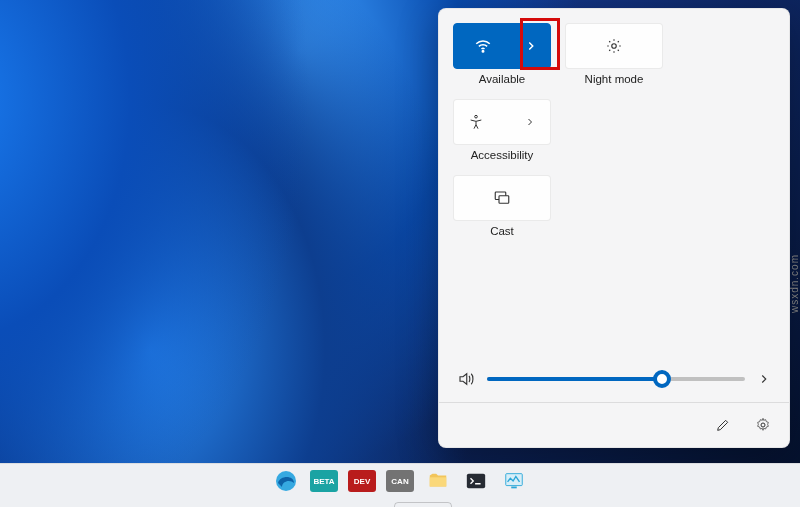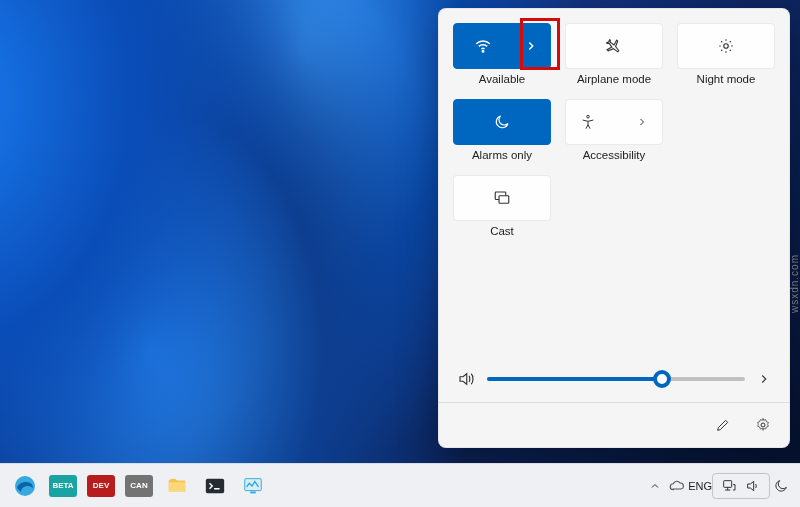--- a/index.html
+++ b/index.html
@@ -44,20 +44,21 @@
   .slider-thumb { position:absolute; top:50%; width:18px; height:18px; border-radius:50%; background:#fff; border:4px solid #0067c0; transform:translate(-50%,-50%); }
   .divider { height:1px; background:rgba(0,0,0,0.1); margin: 6px 0 0 0; }
   .panel-footer { height:44px; display:flex; align-items:center; justify-content:flex-end; gap:4px; padding:0 8px; }
   .footer-btn { width:36px; height:32px; display:flex; align-items:center; justify-content:center; border-radius:4px; cursor:pointer; color:#333; }
   
   .taskbar {
     position:absolute; left:0; right:0; bottom:0; height:44px;
     background: #eef0f3; border-top:1px solid rgba(0,0,0,0.08);
     display:flex; align-items:center; justify-content:space-between;
     padding: 0 8px;
+    flex-direction: column;
   }
   .tb-left { display:flex; align-items:center; gap:4px; }
   .tb-icon { width:34px; height:34px; display:flex; align-items:center; justify-content:center; border-radius:4px; cursor:pointer; }
   .pill { width:28px; height:22px; border-radius:3px; display:flex; align-items:center; justify-content:center; font-size:8px; font-weight:700; color:#fff; }
   .tb-right { display:flex; align-items:center; gap:0; font-size:11px; color:#222; }
   .sys-group { display:flex; align-items:center; gap:8px; padding:4px 8px; border:1px solid rgba(0,0,0,0.18); border-radius:4px; cursor:pointer; }
   .clock { display:flex; flex-direction:column; align-items:flex-end; font-size:11px; line-height:1.2; cursor:pointer; padding:2px 4px; }
   svg { display:block; }
 </style>
 </head>
@@ -82,50 +83,34 @@
           </div>
           <div class="split-chevron">
             <svg width="14" height="14" viewBox="0 0 24 24" fill="none" stroke="currentColor" stroke-width="2.5">
                 <path d="M9 6l6 6-6 6"></path>
               </svg>
           </div>
         </div>
         <div class="tile-label">Available</div>
       </div>
 
-      <div class="tile-wrap">
-        <div class="tile">
-          <svg width="18" height="18" viewBox="0 0 24 24" fill="none" stroke="currentColor" stroke-width="1.5">
-              <path d="M21 12l-7-1-3-7h-2l2 7-6 1-2-2H2l1 3-1 3h1l2-2 6 1-2 7h2l3-7 7-1v-2z" transform="rotate(45 12 12)"></path>
-            </svg>
-        </div>
-        <div class="tile-label">Airplane mode</div>
-      </div>
 
       <div class="tile-wrap">
         <div class="tile">
           <svg width="18" height="18" viewBox="0 0 24 24" fill="none" stroke="currentColor" stroke-width="1.5">
               <circle cx="12" cy="12" r="3"></circle>
               <path d="M12 3v2M12 19v2M3 12h2M19 12h2M5.6 5.6l1.4 1.4M17 17l1.4 1.4M5.6 18.4L7 17M17 7l1.4-1.4"></path>
             </svg>
         </div>
         <div class="tile-label">Night mode</div>
       </div>
     </div>
 
     <div class="row">
 
-      <div class="tile-wrap">
-        <div class="tile active">
-          <svg width="18" height="18" viewBox="0 0 24 24" fill="none" stroke="currentColor" stroke-width="1.5">
-              <path d="M20 14A8 8 0 1 1 10 4a6.5 6.5 0 0 0 10 10z"></path>
-            </svg>
-        </div>
-        <div class="tile-label">Alarms only</div>
-      </div>
 
       <div class="tile-wrap">
         <div class="tile wide">
           <svg width="16" height="16" viewBox="0 0 24 24" fill="none" stroke="currentColor" stroke-width="1.5">
               <circle cx="12" cy="4" r="2"></circle>
               <path d="M4 9l8 2 8-2M12 11v5M9 22l3-6 3 6"></path>
             </svg>
           <svg width="12" height="12" viewBox="0 0 24 24" fill="none" stroke="currentColor" stroke-width="2">
               <path d="M9 6l6 6-6 6"></path>
             </svg>

